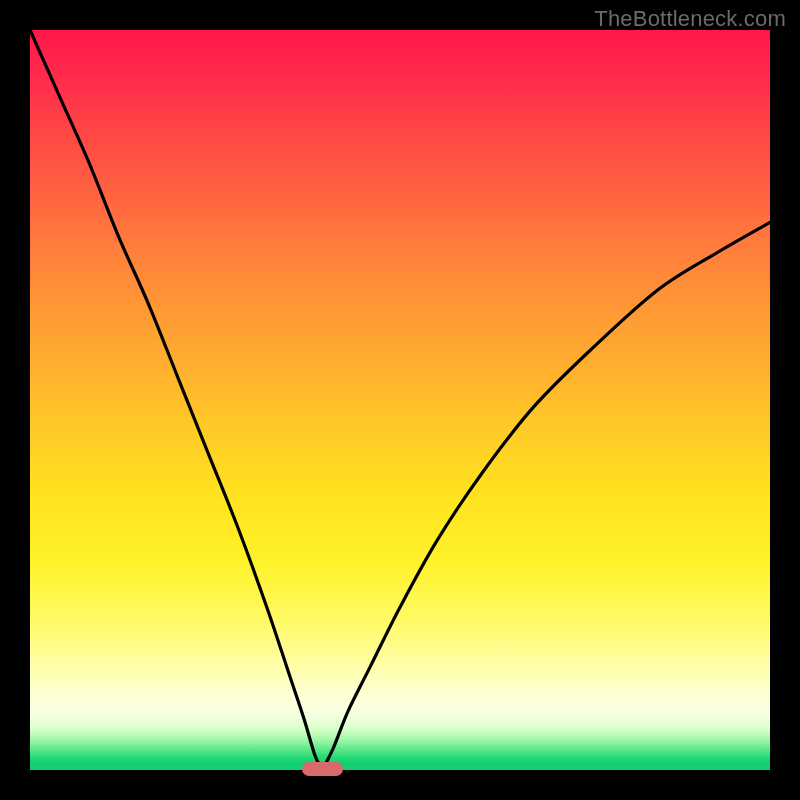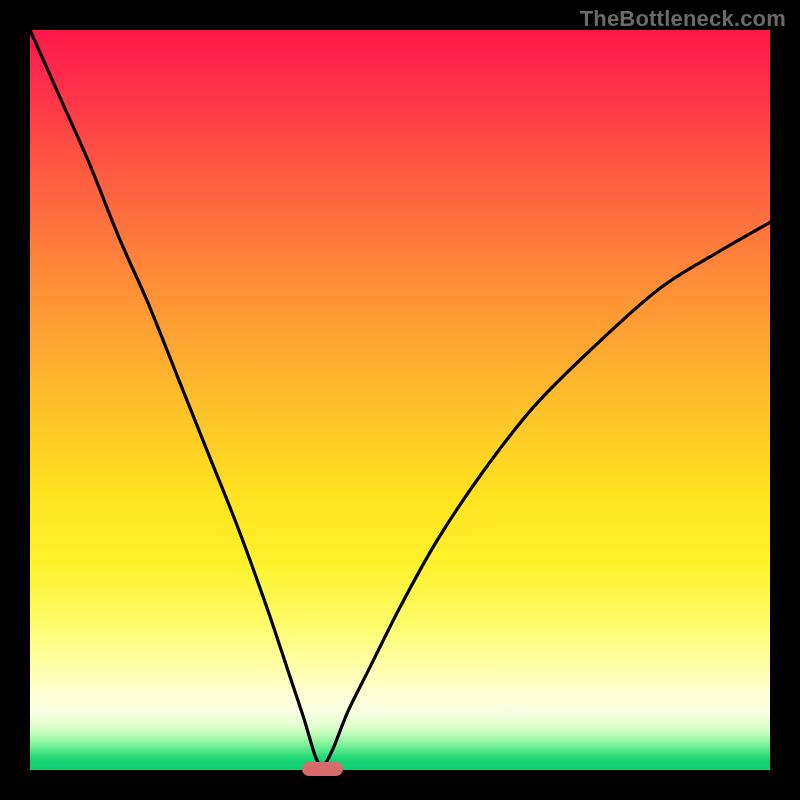--- a/index.html
+++ b/index.html
@@ -46,21 +46,21 @@
       #13cf71 99%,
       #13cf71 100%
     );
   }
   .watermark {
     position: absolute;
     top: 6px;
     right: 14px;
     color: #6a6a6a;
     font-size: 22px;
-    font-weight: 700;
+    font-weight: 400;
     letter-spacing: 0.2px;
     user-select: none;
   }
   svg.curves {
     position: absolute;
     left: 0;
     top: 0;
     width: 740px;
     height: 740px;
     overflow: visible;

